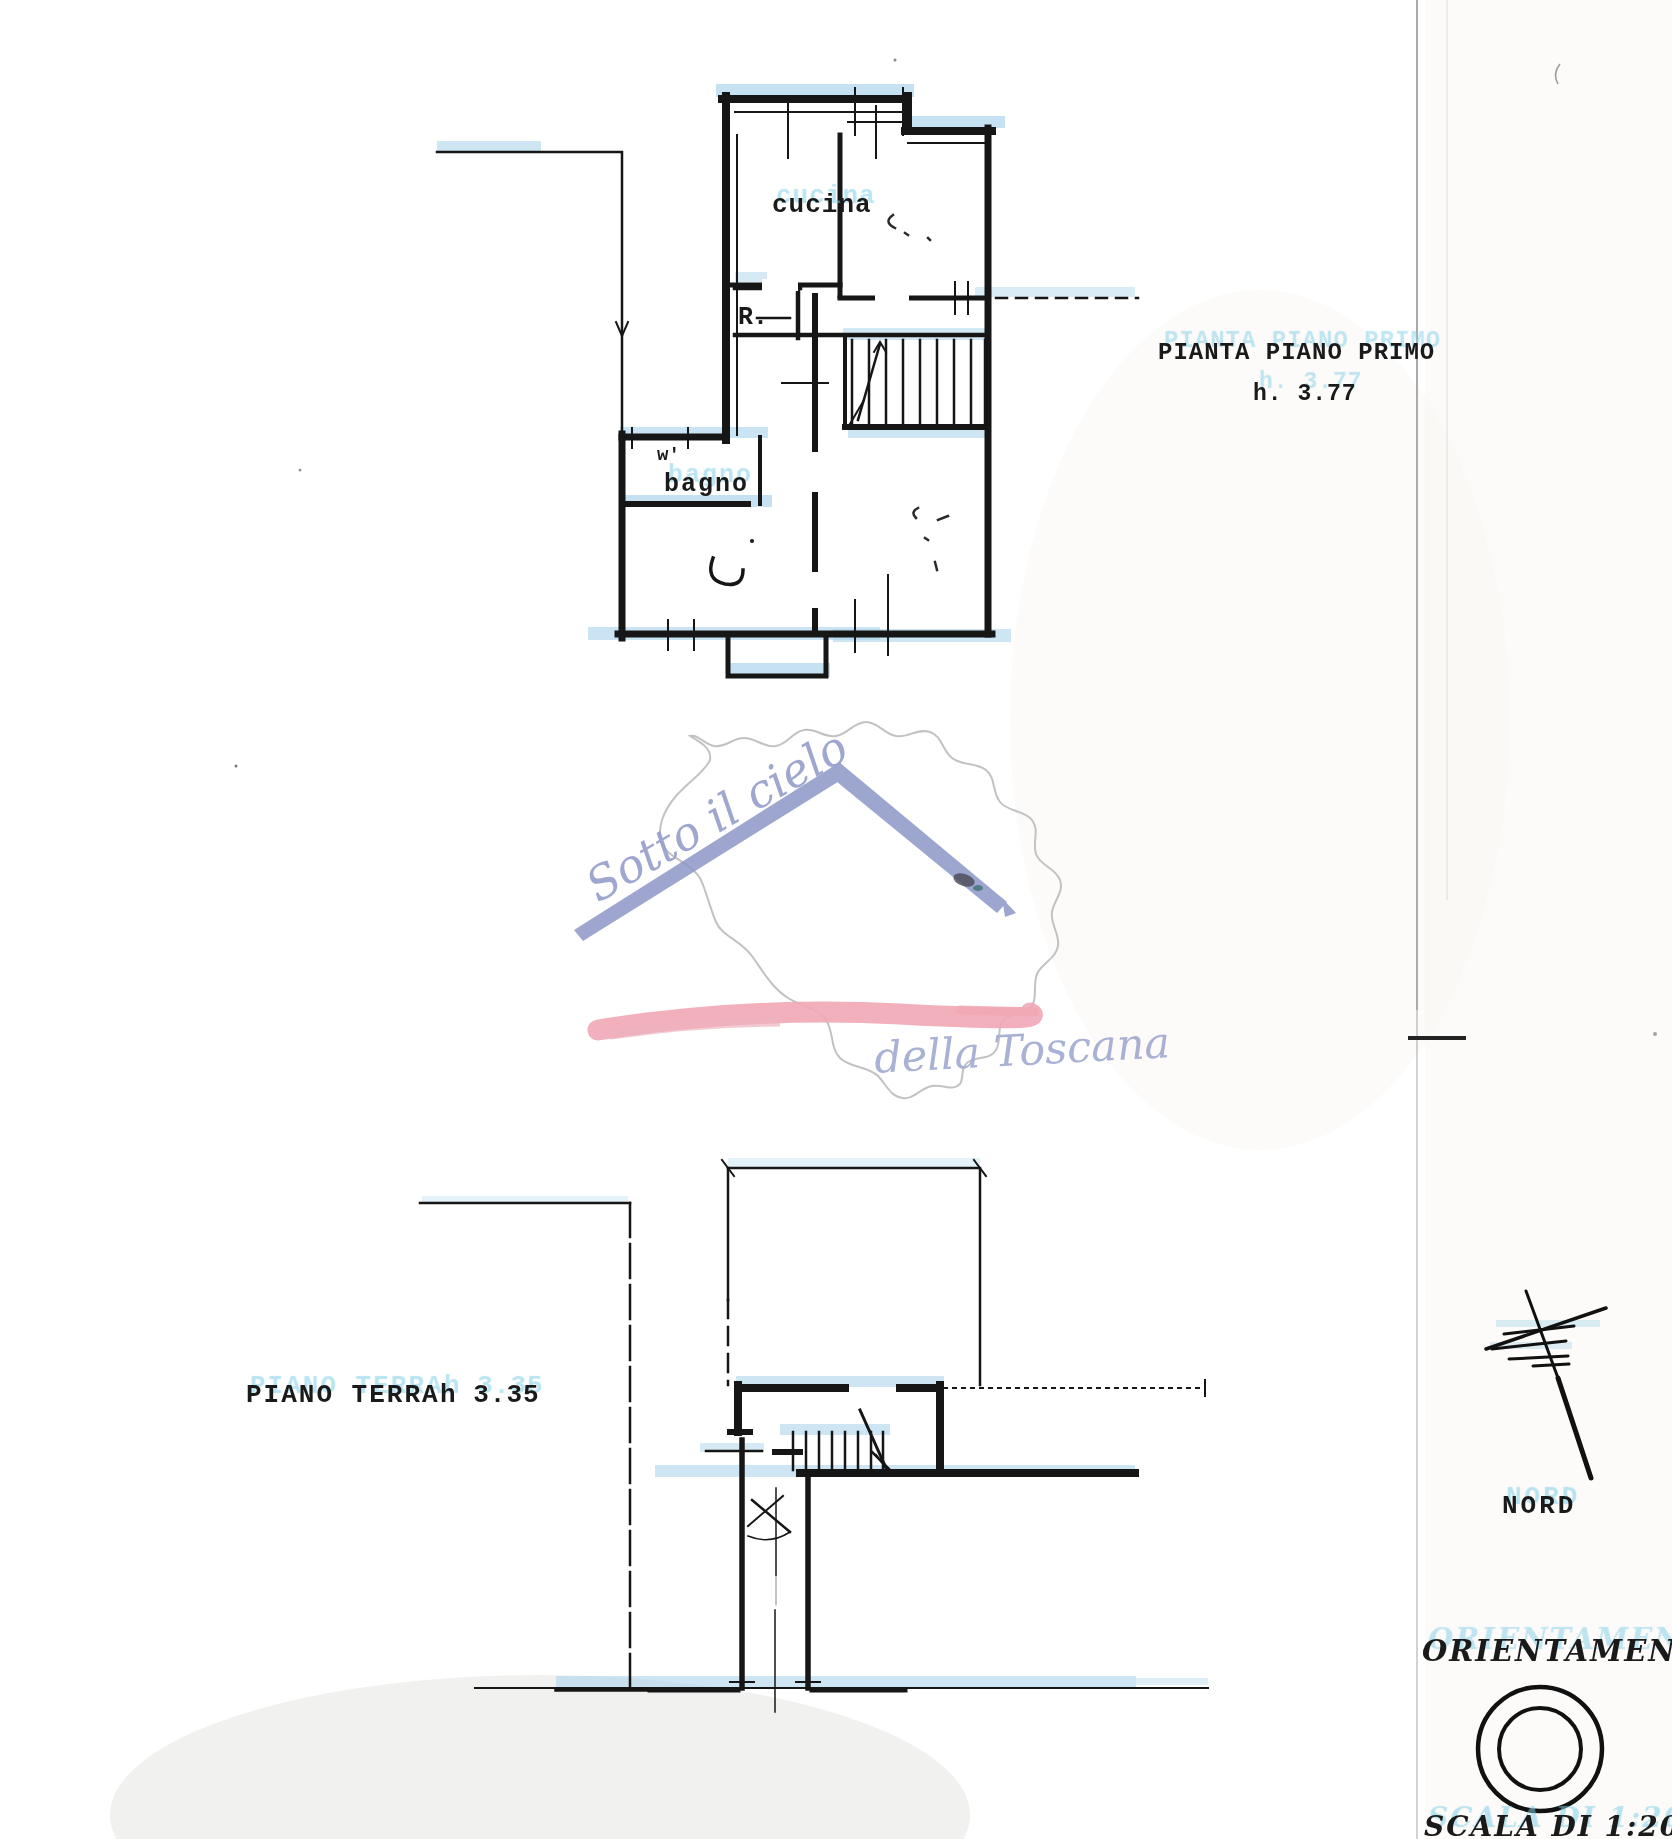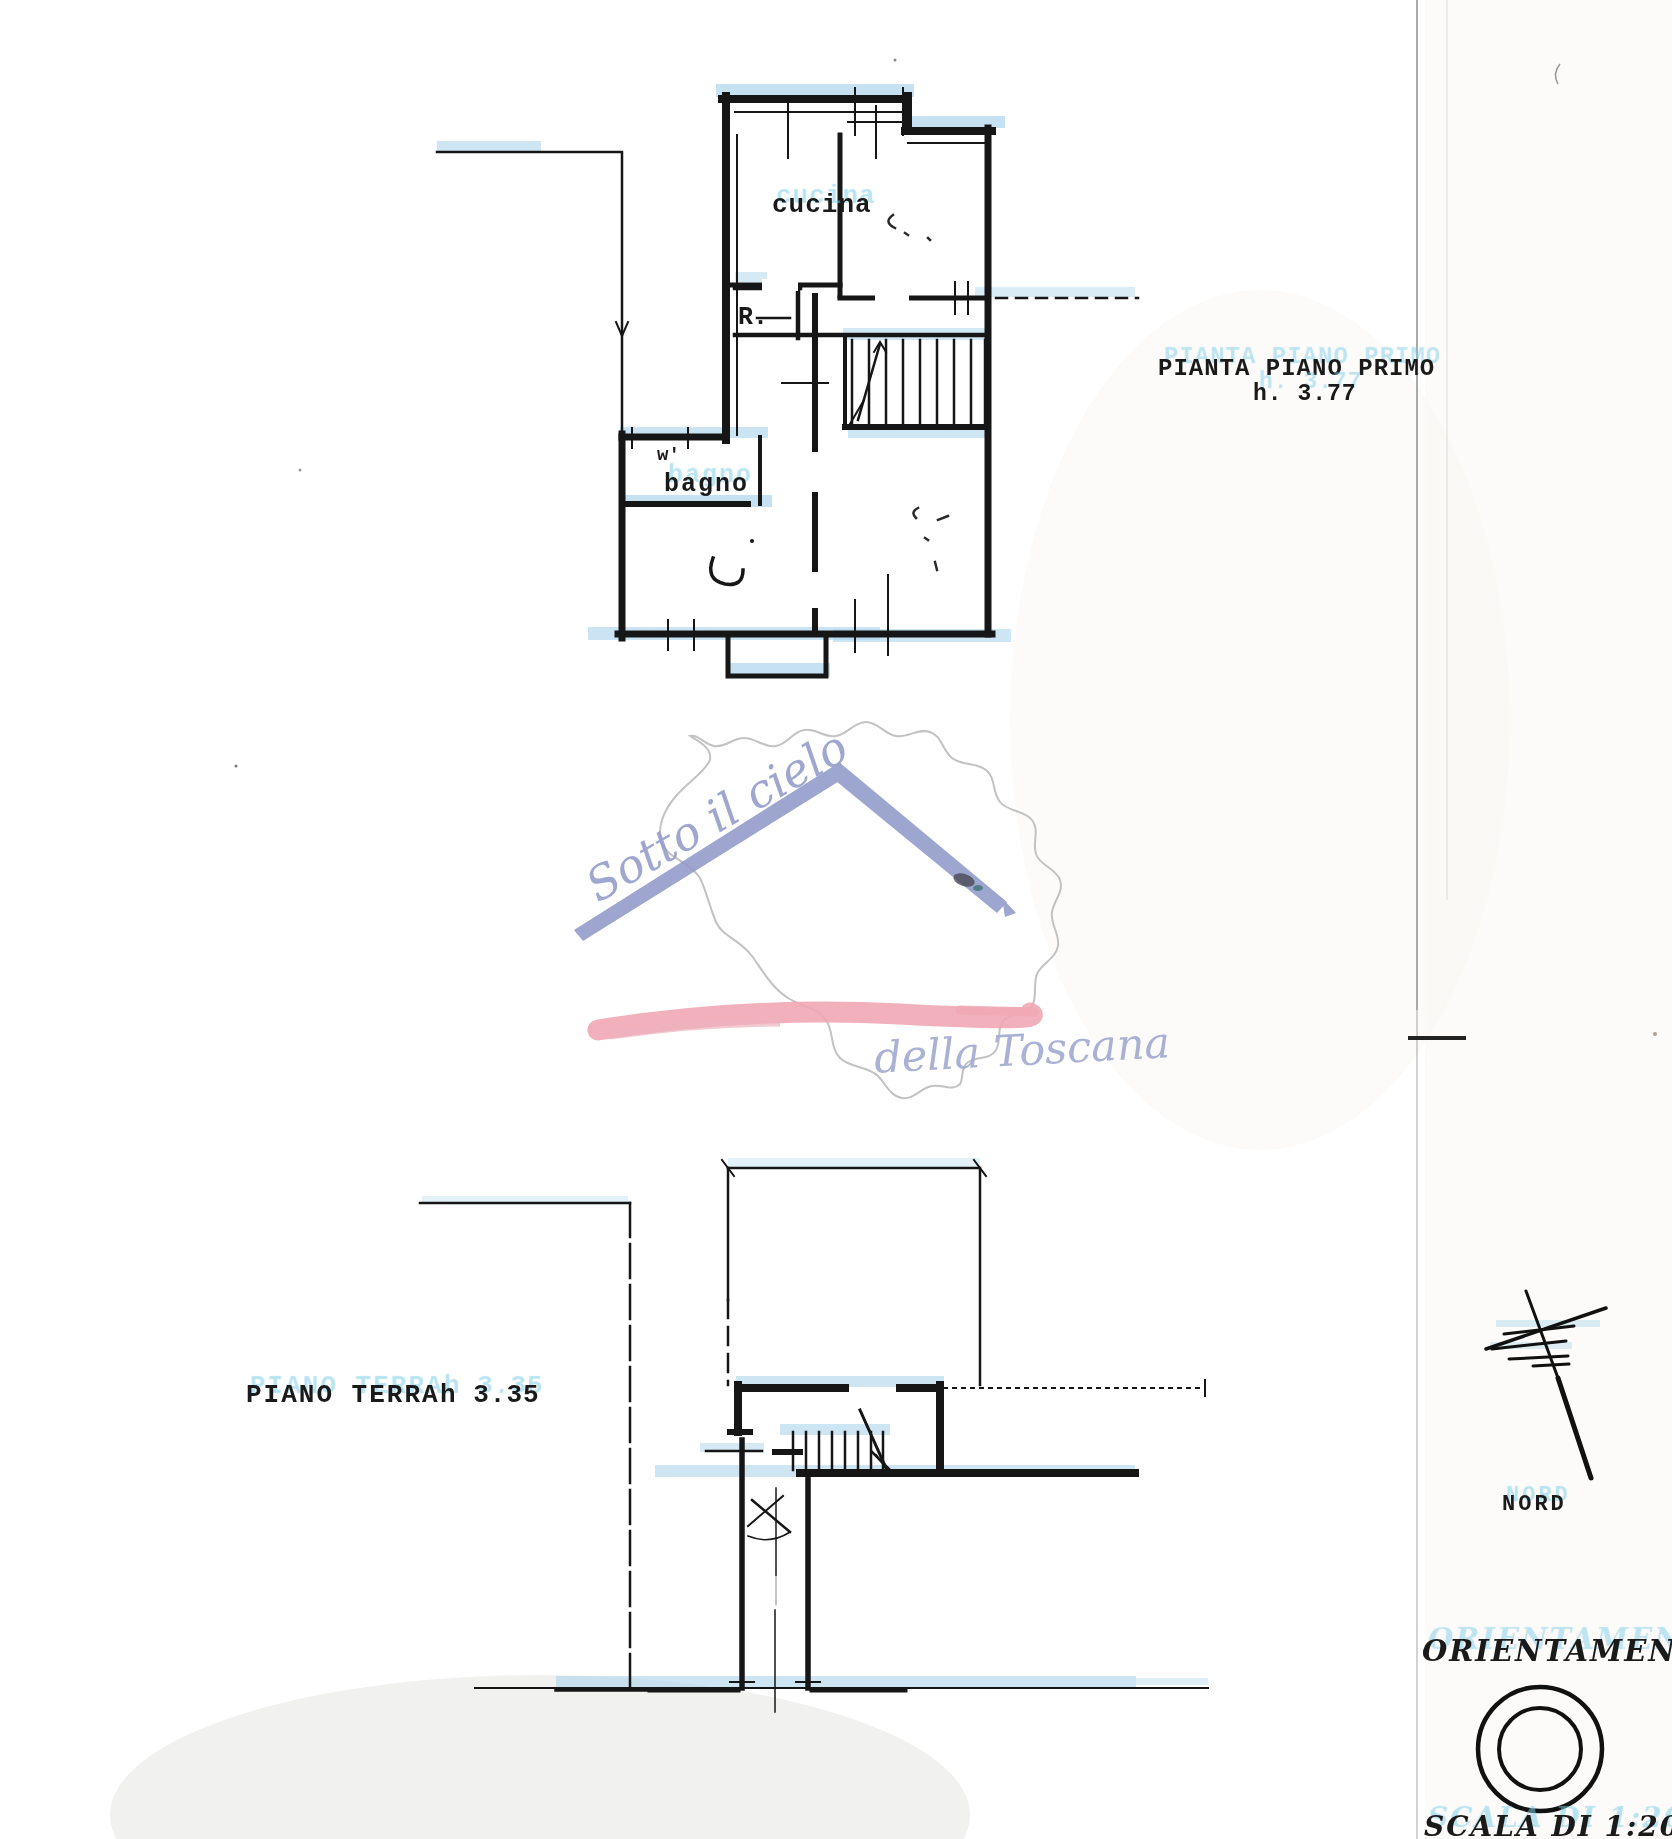--- a/index.html
+++ b/index.html
@@ -10,26 +10,26 @@
   .mono{font-family:"Liberation Mono","DejaVu Sans Mono",monospace;font-weight:bold;}
   .ghost-sm{text-shadow:4px -9px 1px rgba(125,205,232,.55);}
   .ghost-md{text-shadow:6px -12px 1px rgba(125,205,232,.5);}
   .ghost-lg{text-shadow:10px -16px 1px rgba(125,205,232,.5);}
   .serif-it{font-family:"DejaVu Serif","Liberation Serif",serif;font-style:italic;font-weight:bold;}
   .script{font-family:"DejaVu Serif","Liberation Serif",serif;font-style:italic;font-weight:normal;}
   .t-cucina{left:736px;top:192px;font-size:26px;letter-spacing:1px;padding-left:36px;}
   .t-r{left:738px;top:305px;font-size:25px;}
   .t-wc{left:657px;top:446px;font-size:19px;}
   .t-bagno{left:664px;top:472px;font-size:25px;letter-spacing:2px;}
-  .t-pianta{left:1158px;top:356px;font-size:24px;letter-spacing:1px;}
+  .t-pianta{left:1158px;top:340px;font-size:24px;letter-spacing:1px;}
   .t-h305{left:1253px;top:382px;font-size:23px;letter-spacing:1px;}
   .t-via{left:430px;top:728px;font-size:30px;letter-spacing:15px;word-spacing:30px;}
   .t-terra{left:222px;top:1382px;font-size:26px;letter-spacing:2px;margin-left:24px;}
   .t-h335{left:440px;top:1382px;font-size:26px;letter-spacing:1px;}
-  .t-nord{left:1502px;top:1493px;font-size:22px;letter-spacing:3px;}
+  .t-nord{left:1502px;top:1493px;font-size:26px;letter-spacing:3px;}
   .t-orient{left:1422px;top:1636px;font-size:29px;letter-spacing:2px;}
   .t-scala{left:1424px;top:1812px;font-size:28px;letter-spacing:2px;}
   .t-sotto{left:590px;top:865px;font-size:46px;color:#97a0cc;opacity:.92;
            transform:rotate(-30deg);transform-origin:0 50%;}
   .t-della{left:874px;top:1028px;font-size:43px;color:#a5add2;opacity:.95;
            transform:rotate(-3deg);}
 </style>
 </head>
 <body>
 

